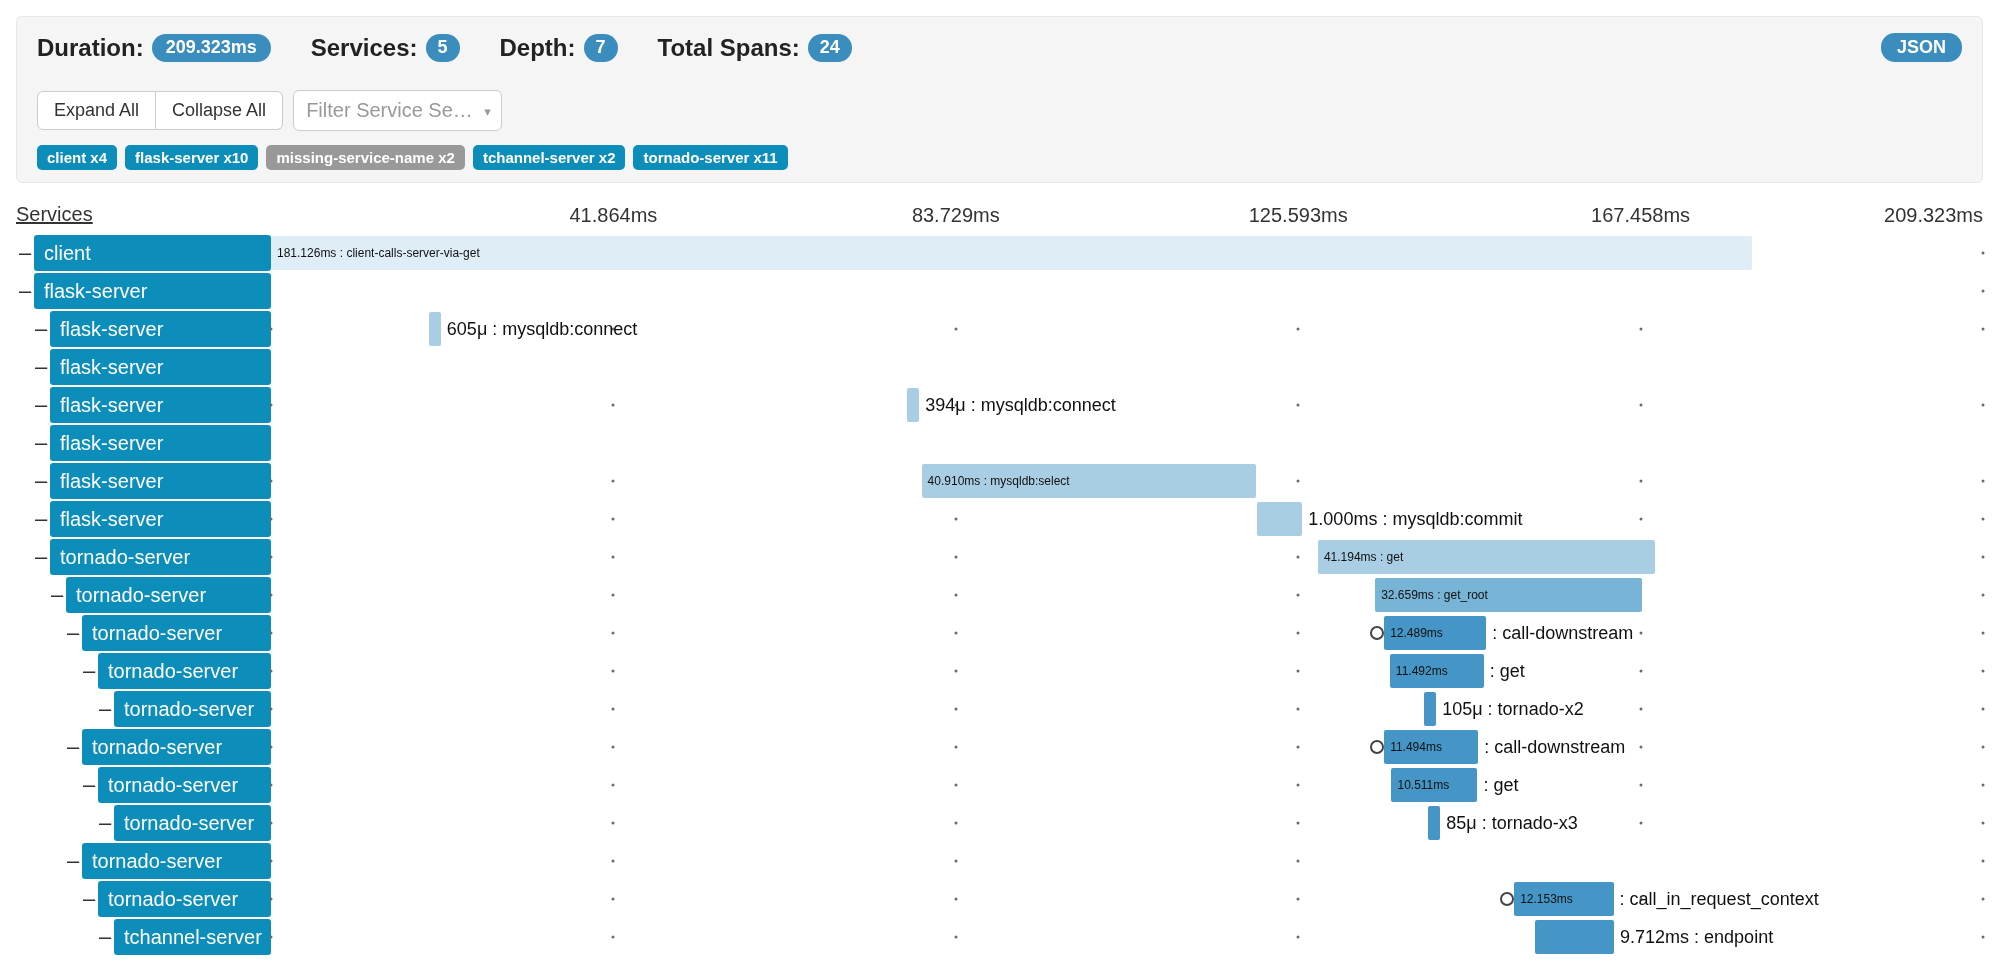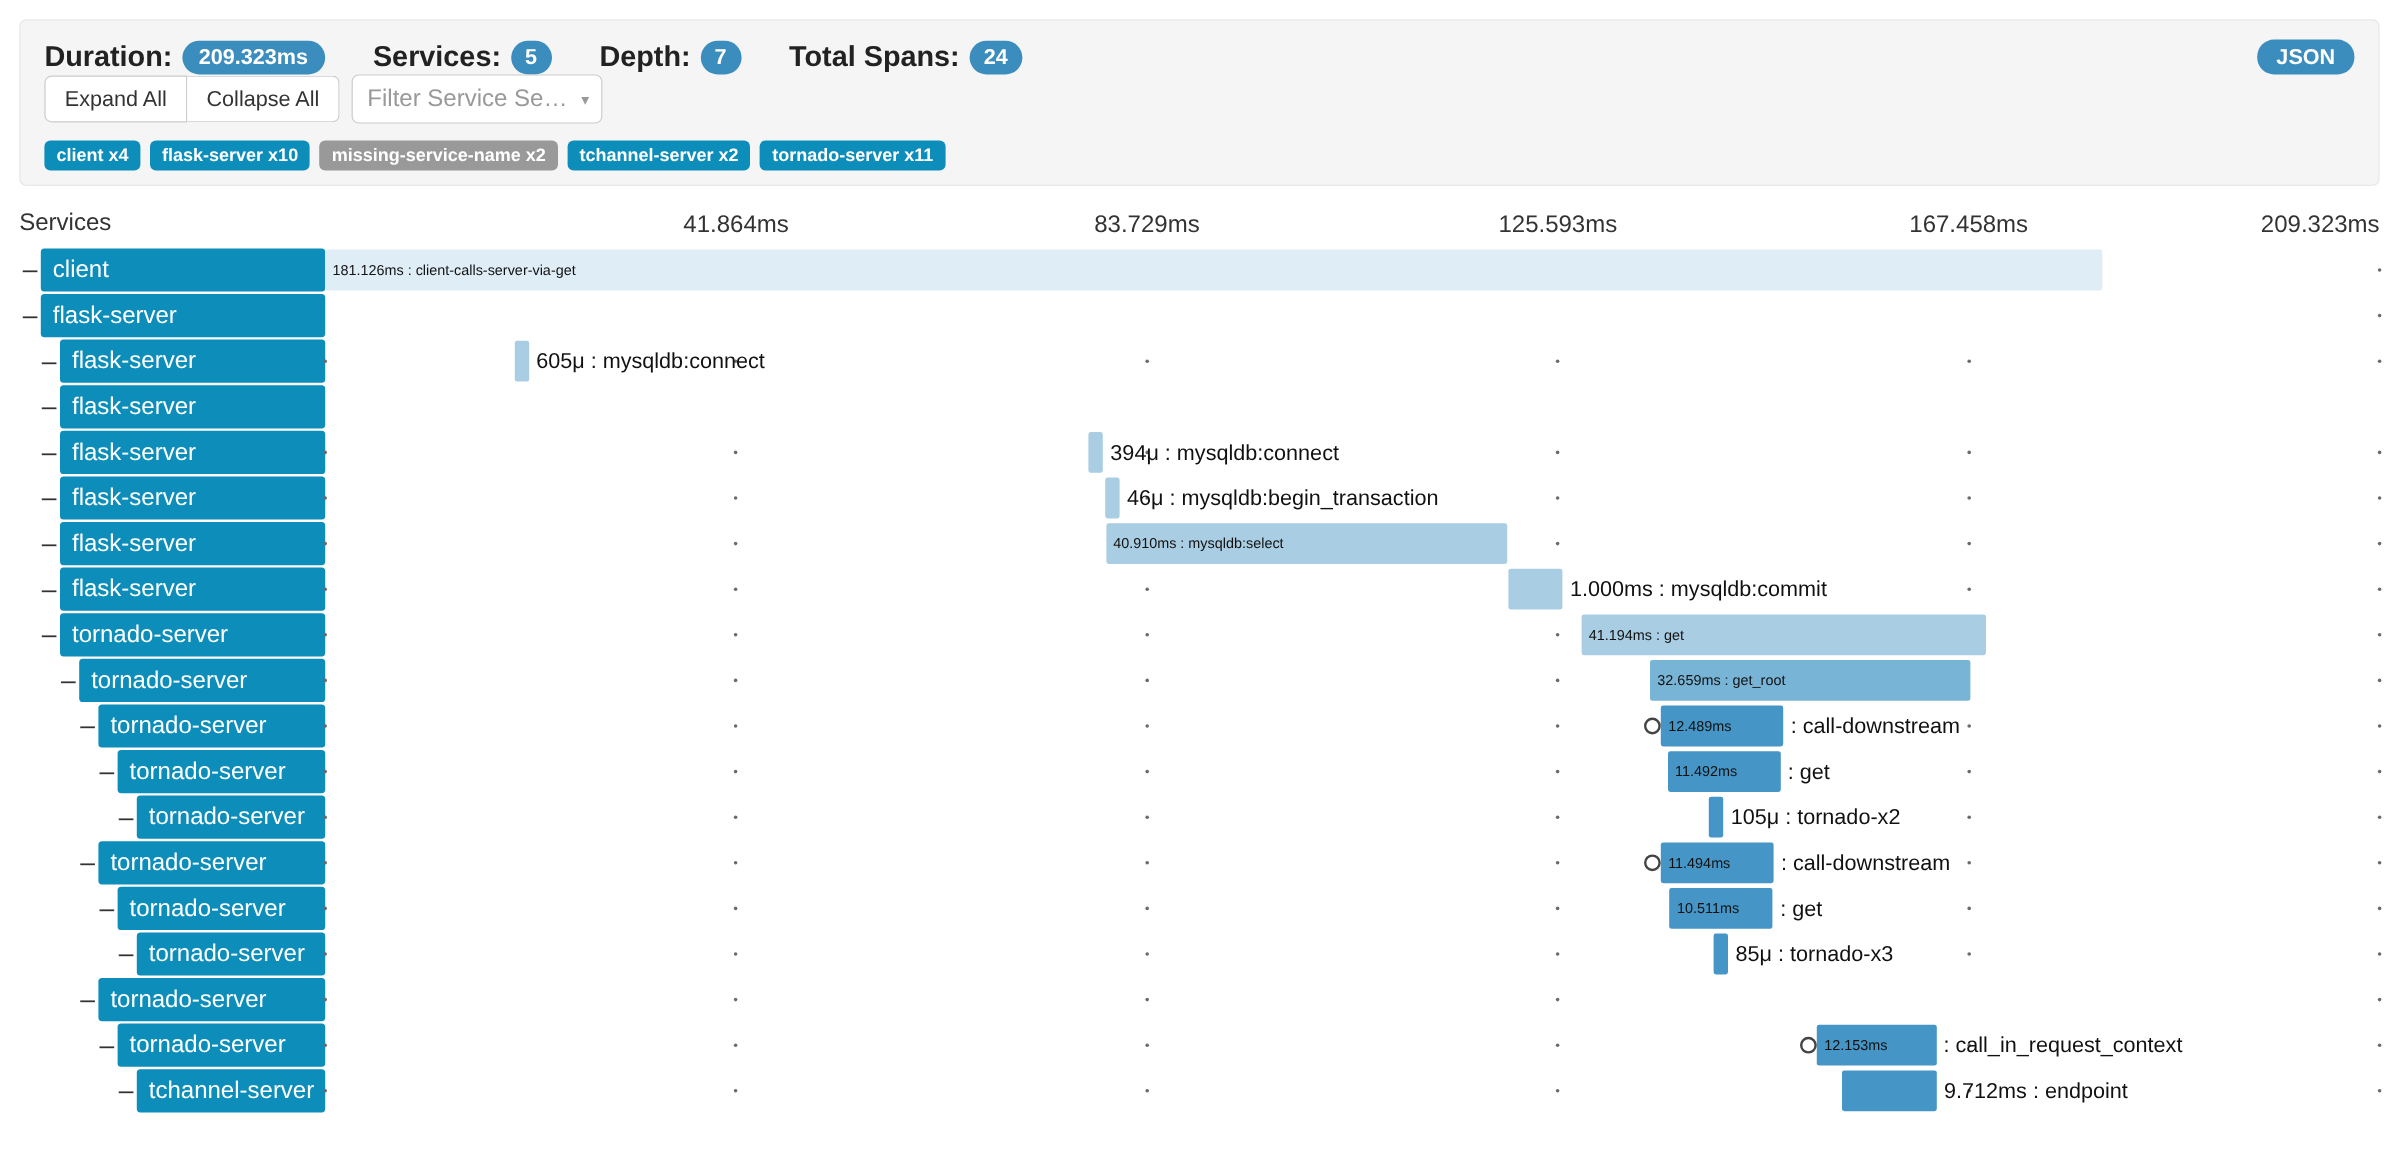--- a/index.html
+++ b/index.html
@@ -14,21 +14,21 @@
     background: #f5f5f5;
     border: 1px solid #e7e7e7;
     border-radius: 6px;
     padding: 16px 20px 12px 20px;
     margin-bottom: 16px;
   }
   .stats-row {
     display: flex;
     align-items: center;
     gap: 40px;
-    margin-bottom: 0;
+    margin-bottom: 28px;
     justify-content: space-between;
   }
   .stat { display: flex; align-items: center; gap: 8px; }
   .stat-label { font-size: 24px; font-weight: 700; color: #222; }
   .pill {
     display: inline-flex;
     align-items: center;
     justify-content: center;
     background: #3b8dbd;
     color: #fff;
@@ -97,20 +97,21 @@
   .trace-header {
     display: flex;
     align-items: center;
     padding: 4px 0 8px 0;
   }
   .svc-col-head {
     width: 255px;
     flex: 0 0 255px;
     font-size: 20px;
     color: #333;
+    text-decoration: underline;
   }
   .time-axis {
     flex: 1;
     position: relative;
     height: 22px;
   }
   .tick {
     position: absolute;
     top: 0;
     font-size: 20px;
@@ -334,33 +335,20 @@
         <div class="bar c-light" style="left: 37.1674%; width: 0.25%;">
           <span class="bar-label-outside">394μ : mysqldb:connect</span>
         </div>
       </div>
     </div>
     <div class="trace-row">
       <div class="svc-cell" style="padding-left: 16px;">
         <button class="toggle">–</button>
         <div class="svc-label">flask-server</div>
       </div>
-      <div class="span-cell">
-        <div class="grid-dots">
-          <div class="grid-dot" style="left: 0%;"></div>
-          <div class="grid-dot" style="left: 20%;"></div>
-          <div class="grid-dot" style="left: 40%;"></div>
-          <div class="grid-dot" style="left: 60%;"></div>
-          <div class="grid-dot" style="left: 80%;"></div>
-          <div class="grid-dot" style="left: 100%;"></div>
-        </div>
-        <div class="bar c-light" style="left: 37.9796%; width: 0.25%;">
-          <span class="bar-label-outside">46μ : mysqldb:begin_transaction</span>
-        </div>
-      </div>
     </div>
     <div class="trace-row">
       <div class="svc-cell" style="padding-left: 16px;">
         <button class="toggle">–</button>
         <div class="svc-label">flask-server</div>
       </div>
       <div class="span-cell">
         <div class="grid-dots">
           <div class="grid-dot" style="left: 0%;"></div>
           <div class="grid-dot" style="left: 20%;"></div>

